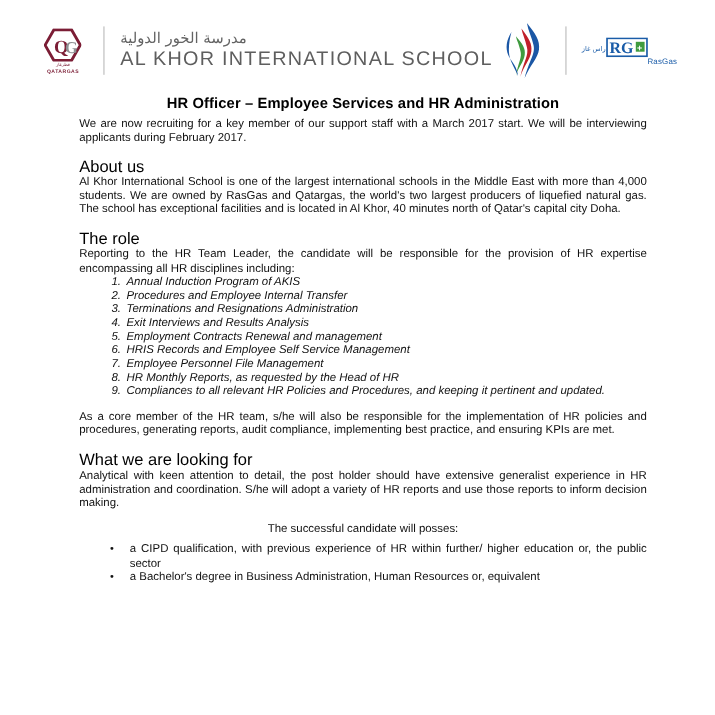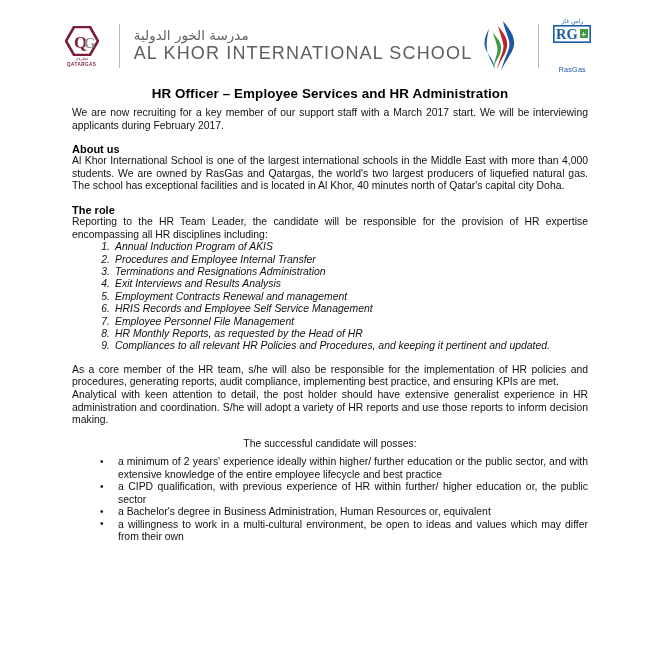--- a/index.html
+++ b/index.html
@@ -95,21 +95,21 @@
     width: 46px;
     display: flex;
     align-items: center;
     justify-content: center;
     margin-left: 6px;
   }
 
   
   .rg-wrap {
     display: flex;
-    flex-direction: column;
+    flex-direction: row;
     align-items: center;
     justify-content: center;
   }
   .rg-ar {
     font-size: 6px;
     color: #1a5ca8;
     letter-spacing: .3px;
     line-height: 1;
     margin-bottom: 1px;
     font-family: "DejaVu Sans", sans-serif;
@@ -138,22 +138,22 @@
   }
   p.body {
     font-size: 10.4px;
     line-height: 12.6px;
     margin: 0 0 0 0;
     text-align: justify;
     color: #111;
   }
   p.body.nojust { text-align: center; }
   h2.section {
-    font-size: 11px;
-    font-weight: bold;
+    font-size: 15px;
+    font-weight: normal;
     margin: 11px 0 0 0;
     color: #000;
   }
   .gap { height: 11px; }
   .gap-sm { height: 6px; }
 
   ol.duties {
     margin: 0;
     padding: 0 0 0 22px;
     list-style: none;
@@ -273,28 +273,27 @@
     <li class="nojust">HRIS Records and Employee Self Service Management</li>
     <li class="nojust">Employee Personnel File Management</li>
     <li class="nojust">HR Monthly Reports, as requested by the Head of HR</li>
     <li>Compliances to all relevant HR Policies and Procedures, and keeping it pertinent and updated.</li>
   </ol>
 
   <div class="gap"></div>
 
   <p class="body">As a core member of the HR team, s/he will also be responsible for the implementation of HR policies and procedures, generating reports, audit compliance, implementing best practice, and ensuring KPIs are met.</p>
 
+  <h2 class="section">What we are looking for</h2>
   <p class="body">Analytical with keen attention to detail, the post holder should have extensive generalist experience in HR administration and coordination. S/he will adopt a variety of HR reports and use those reports to inform decision making.</p>
 
   <div class="gap"></div>
 
   <p class="body nojust">The successful candidate will posses:</p>
 
   <div class="gap-sm"></div>
 
   <ul class="reqs">
-    <li>a minimum of 2 years' experience ideally within higher/ further education or the public sector, and with extensive knowledge of the entire employee lifecycle and best practice</li>
     <li>a CIPD qualification, with previous experience of HR within further/ higher education or, the public sector</li>
     <li>a Bachelor's degree in Business Administration, Human Resources or, equivalent</li>
-    <li>a willingness to work in a multi-cultural environment, be open to ideas and values which may differ from their own</li>
   </ul>
 
 </div>
 
 </body></html>

